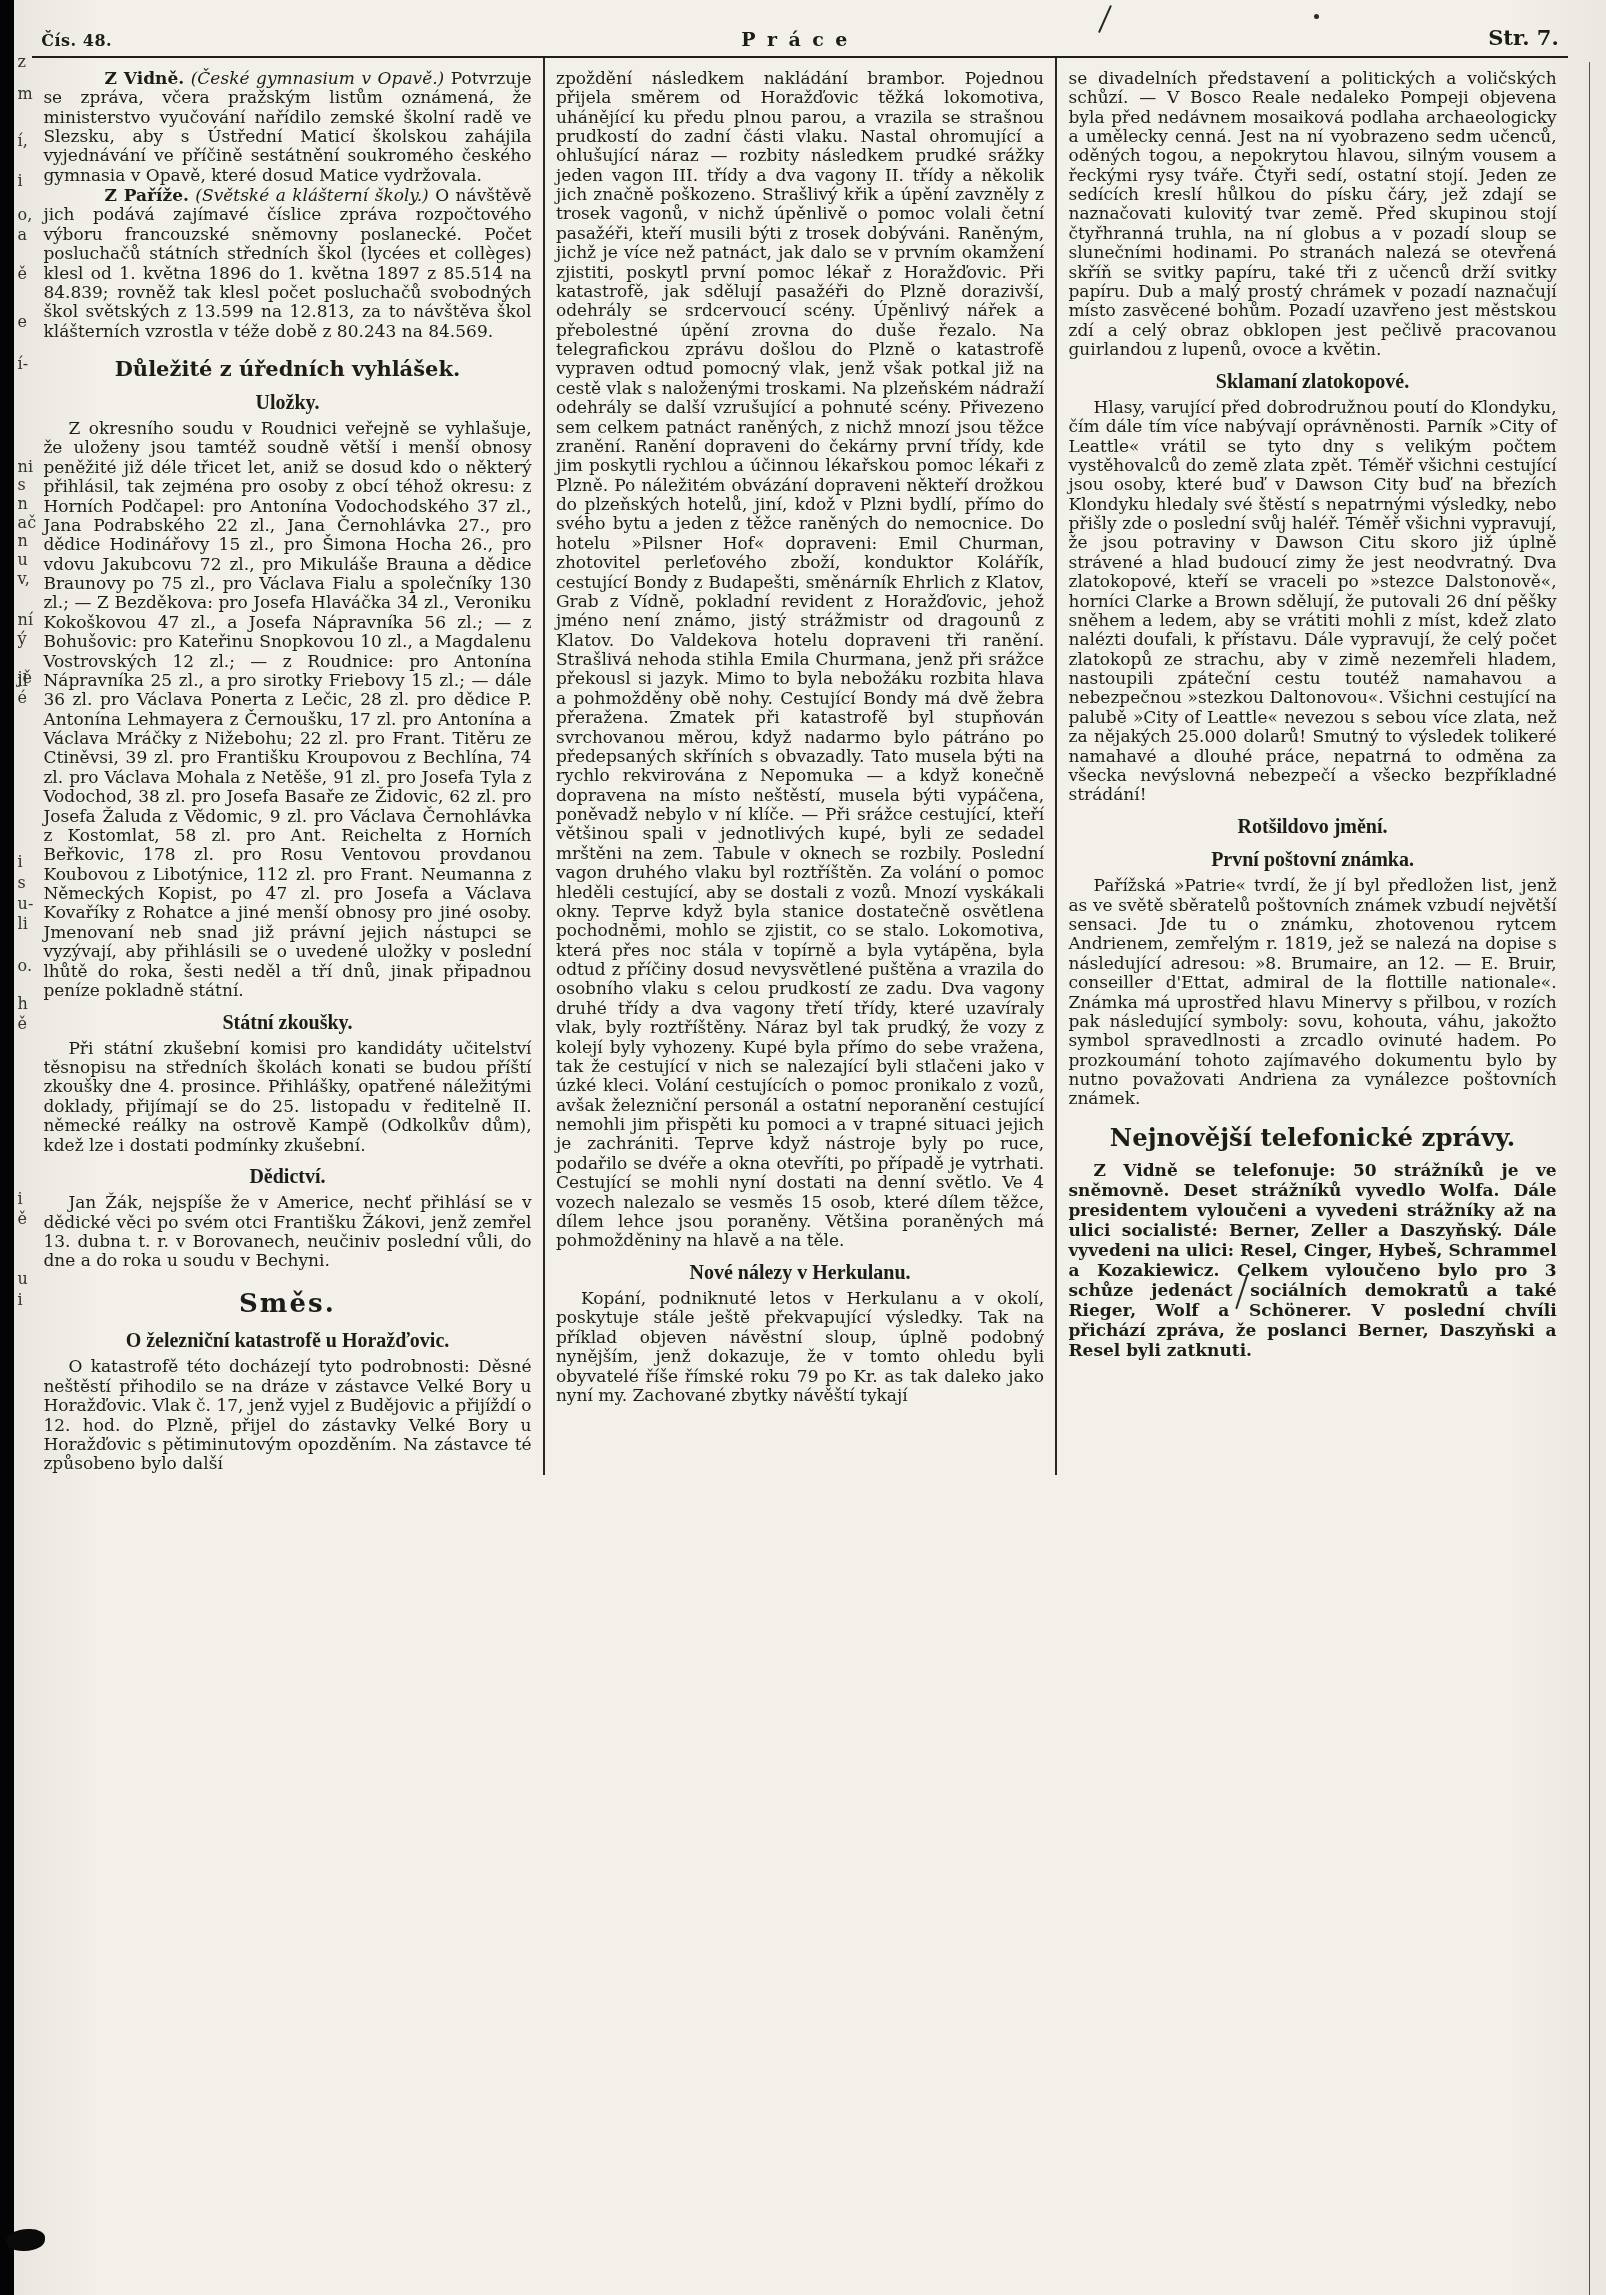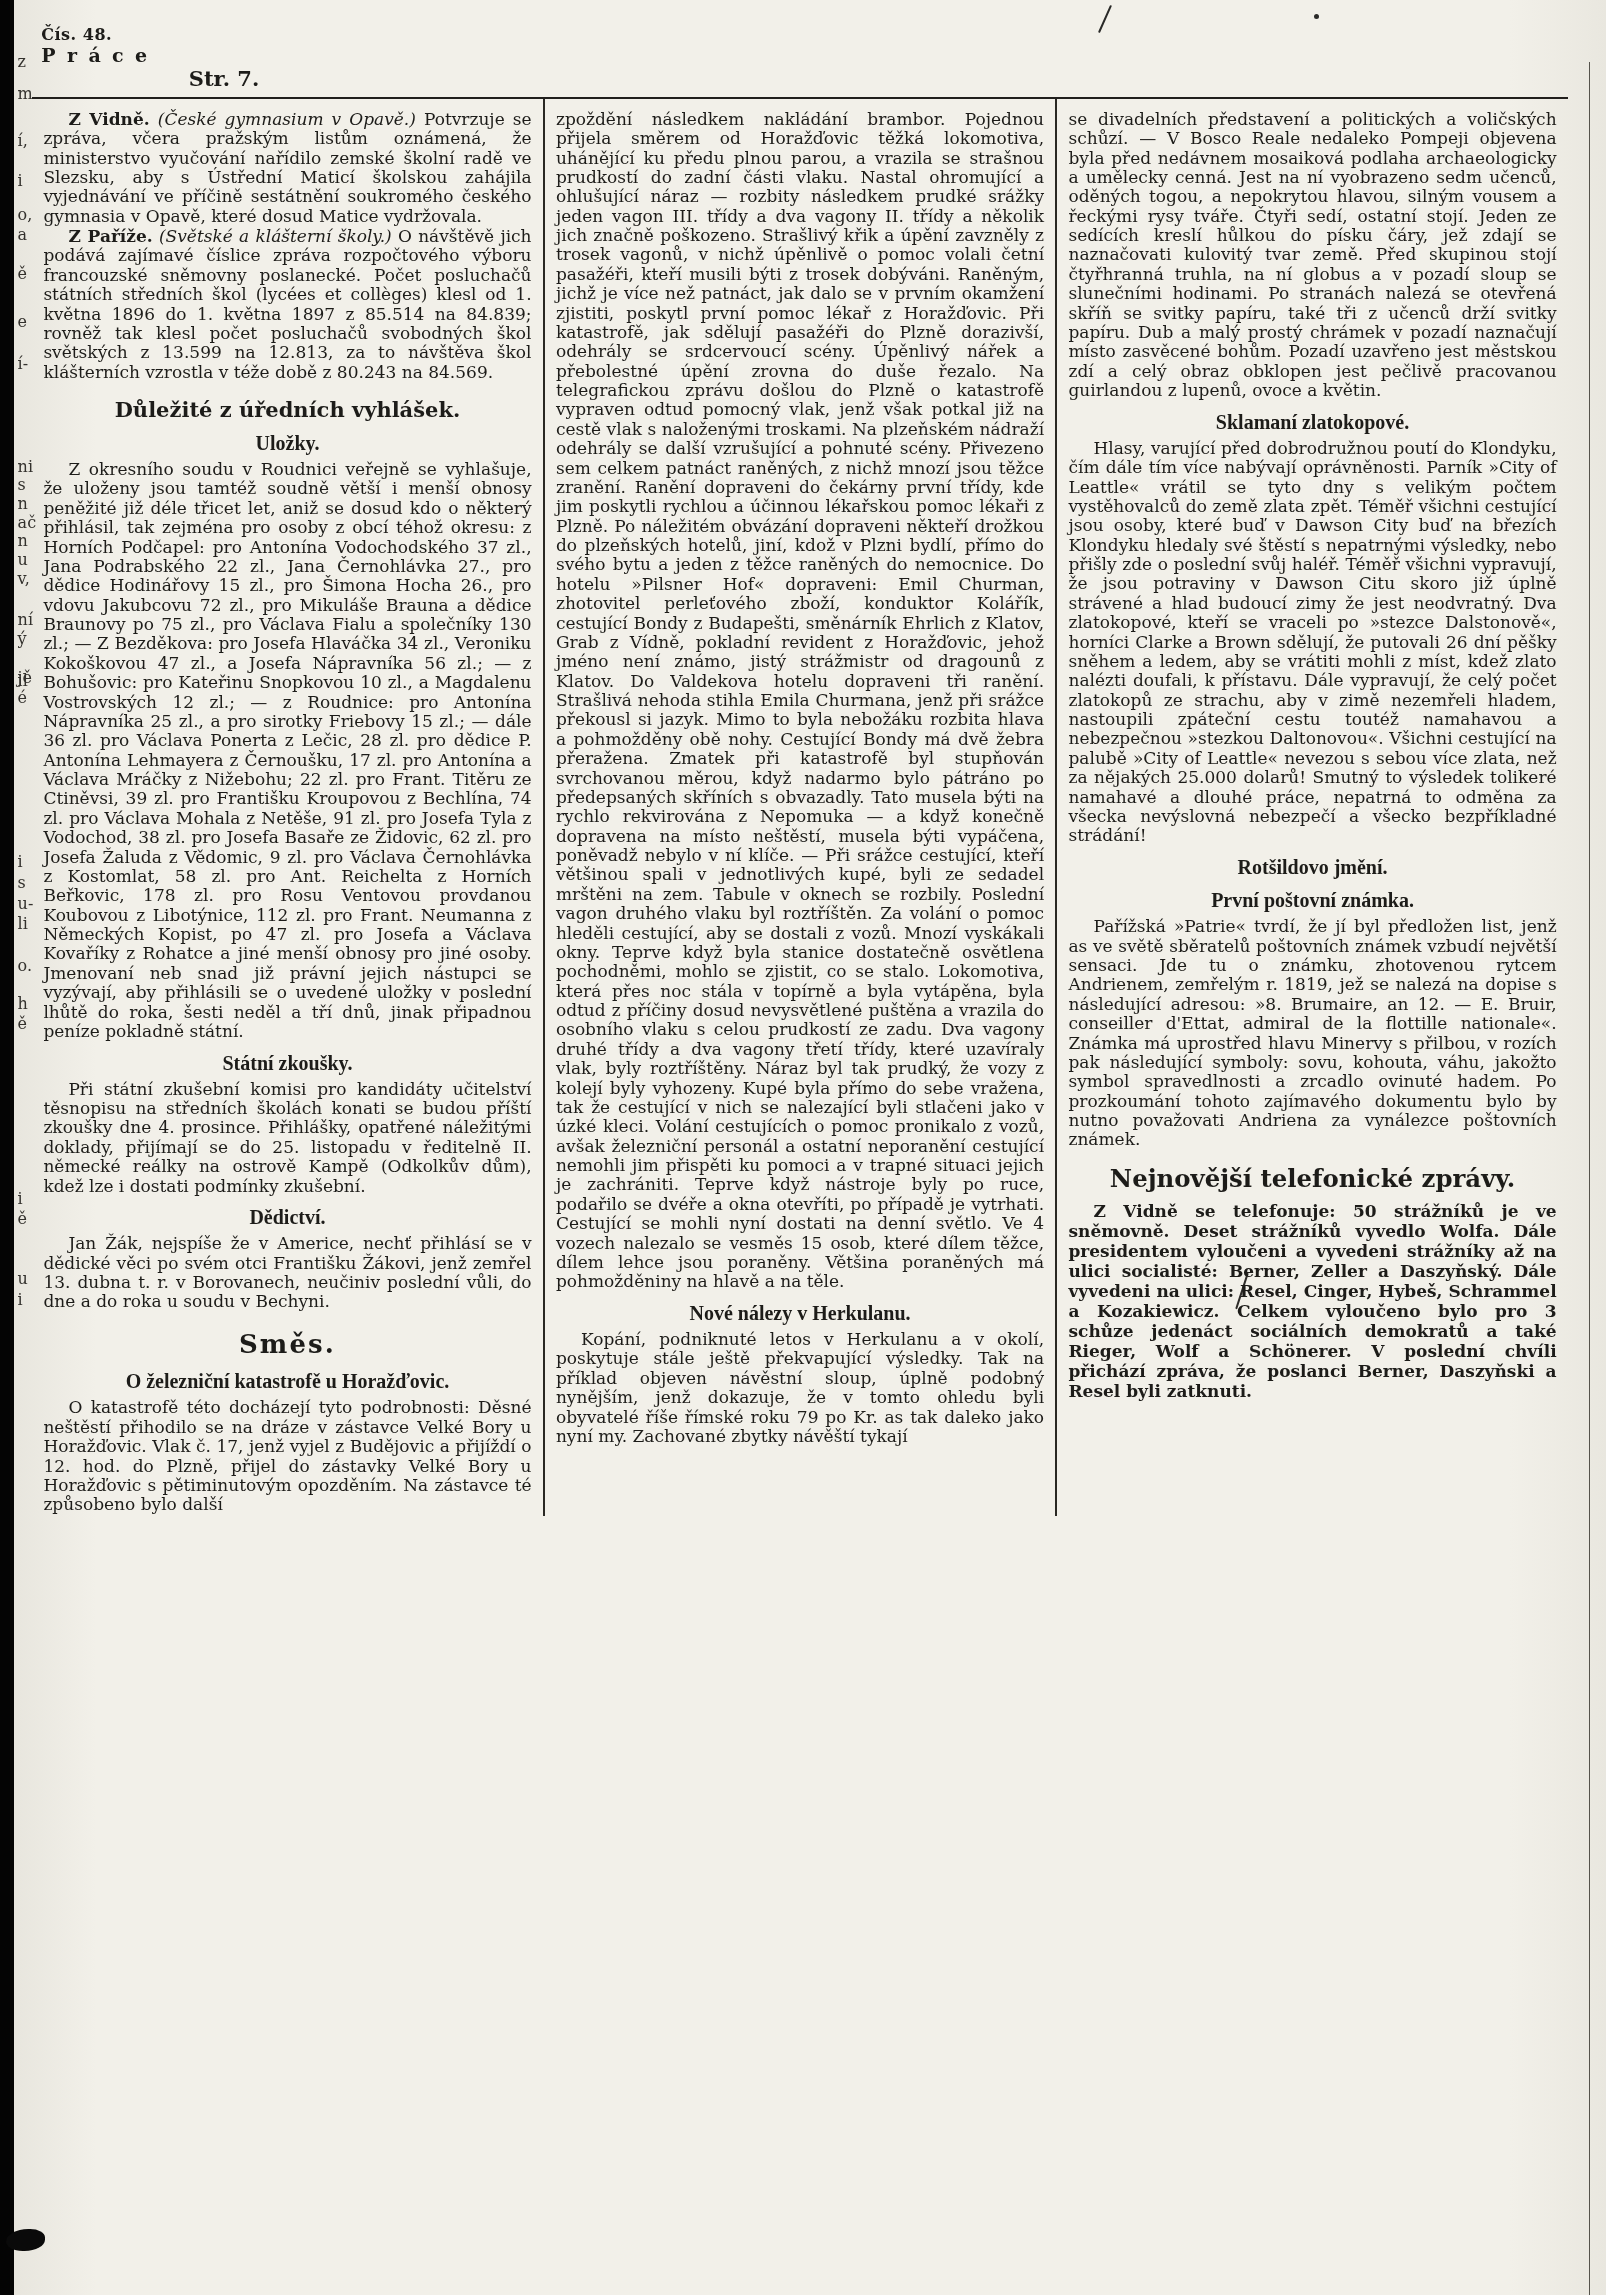--- a/index.html
+++ b/index.html
@@ -17,39 +17,39 @@
   .scan-strip { position: absolute; left: 0; top: 0; width: 13.5px; height: 2295px; background: #040404; }
   .edge-frag { position: absolute; left: 17.6px; font-size: 16px; color: #33312d; }
   .ink-smudge { position: absolute; left: 6.2px; top: 2229px; width: 39px; height: 22px; background: #0a0a0a; border-radius: 60% 40% 55% 45%; }
   .pen-mark-1 { position: absolute; left: 1104px; top: 4.2px; width: 2.1px; height: 30px; background: #2a2a28; transform: rotate(24deg); border-radius: 1.6px; }
   .pen-dot { position: absolute; left: 1314px; top: 13.5px; width: 5.2px; height: 5.2px; background: #2a2a28; border-radius: 50%; }
   .pen-mark-2 { position: absolute; right: 363px; top: 1272px; width: 2.1px; height: 38px; background: #2f2d2a; transform: rotate(18deg); border-radius: 1.6px; }
   .page-edge-line { position: absolute; right: 15.6px; top: 62px; bottom: 0; width: 1.6px; background: #55534c; }
 
   .sheet { position: absolute; left: 32px; top: 20px; right: 38px; }
 
-  .masthead { display: flex; align-items: flex-start; padding: 5.2px 9.3px 6.2px 9.3px; flex-direction: column; }
+  .masthead { display: flex; align-items: flex-end; padding: 5.2px 9.3px 6.2px 9.3px; }
   .issue   { width: 218px; font-size: 16px; font-weight: bold; letter-spacing: 0.5px; }
   .title   { flex: 1; text-align: center; font-size: 19px; font-weight: bold; letter-spacing: 11.4px; }
   .pageno  { width: 218px; text-align: right; font-size: 21px; font-weight: bold; }
   .head-rule { height: 2.1px; background: #211f1c; }
 
   .columns { display: flex; align-items: stretch; }
   .vrule { width: 1.6px; background: #2a2823; }
   .col {
     flex: 1;
     padding: 10.4px 11.4px 0 11.4px;
     font-size: 17px;
     line-height: 1.14;
     text-align: justify;
   }
   .para { text-indent: 25px; hyphens: auto; margin: 0 0 1px 0; }
   .para.cont { text-indent: 0; }
   .para.bold { font-weight: bold; line-height: 1.18; }
-  .lead { font-weight: bold; }
+  .lead { font-weight: bold; margin-left: 36px; }
   .note { font-style: italic; }
 
   .section-head { text-align: center; font-weight: bold; font-size: 21px; margin: 15.6px 0 6.2px 0; }
   .sub-head     { text-align: center; font-weight: bold; font-size: 20px; margin: 10.4px 0 5.2px 0; font-family: Liberation Serif, serif; }
   .big-head     { text-align: center; font-weight: bold; font-size: 26px; letter-spacing: 2.1px; margin: 18.7px 0 7.3px 0; }
   .tele-head    { text-align: center; font-weight: bold; font-size: 24.4px; margin: 15.6px 0 7.3px 0; }
 </style>
 </head>
 <body>
 

